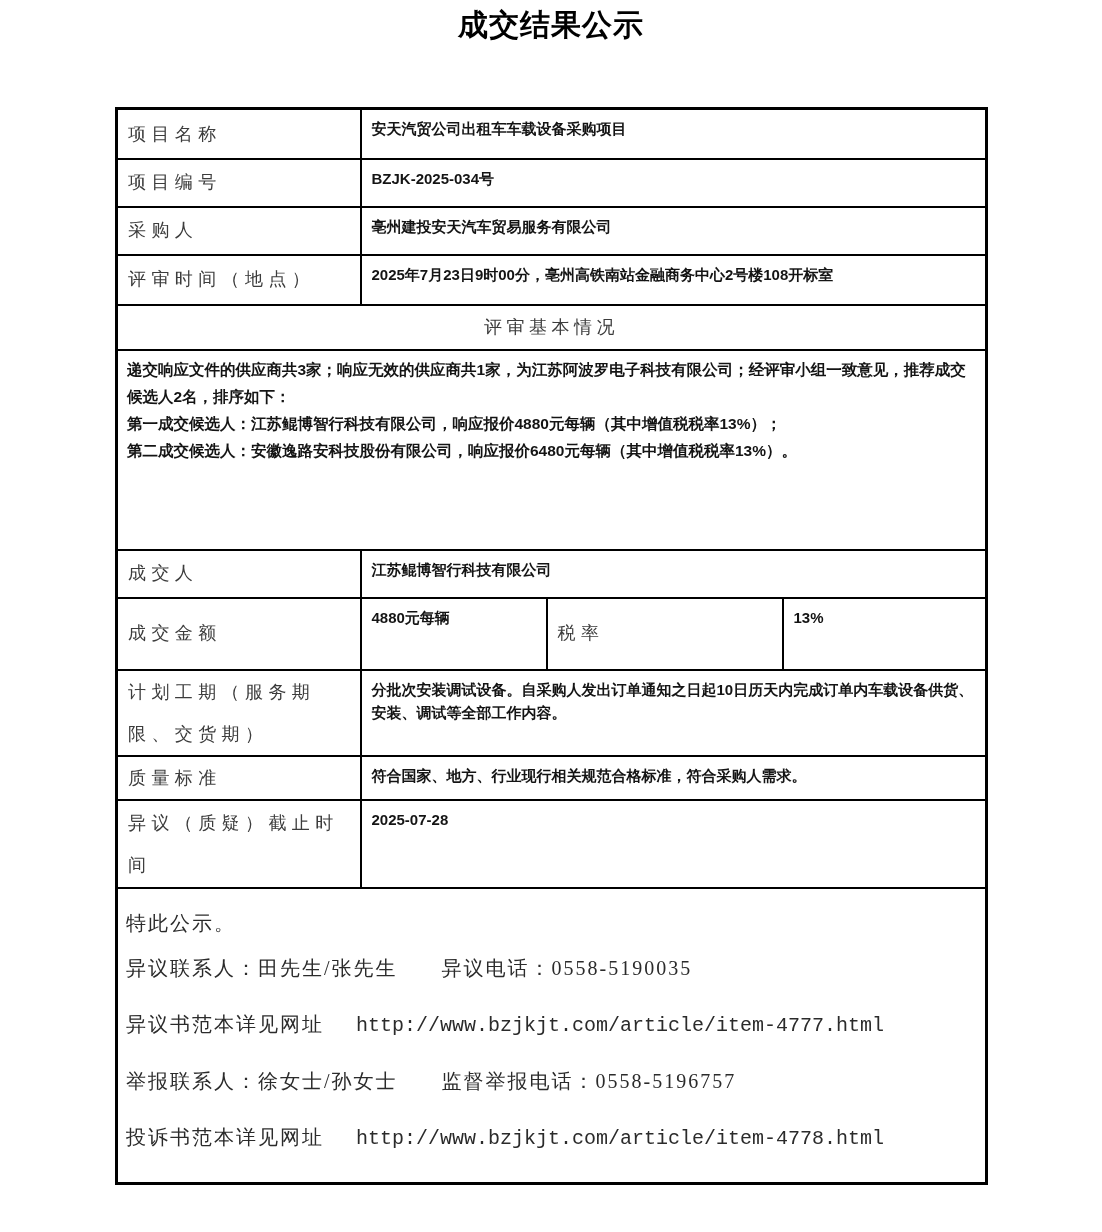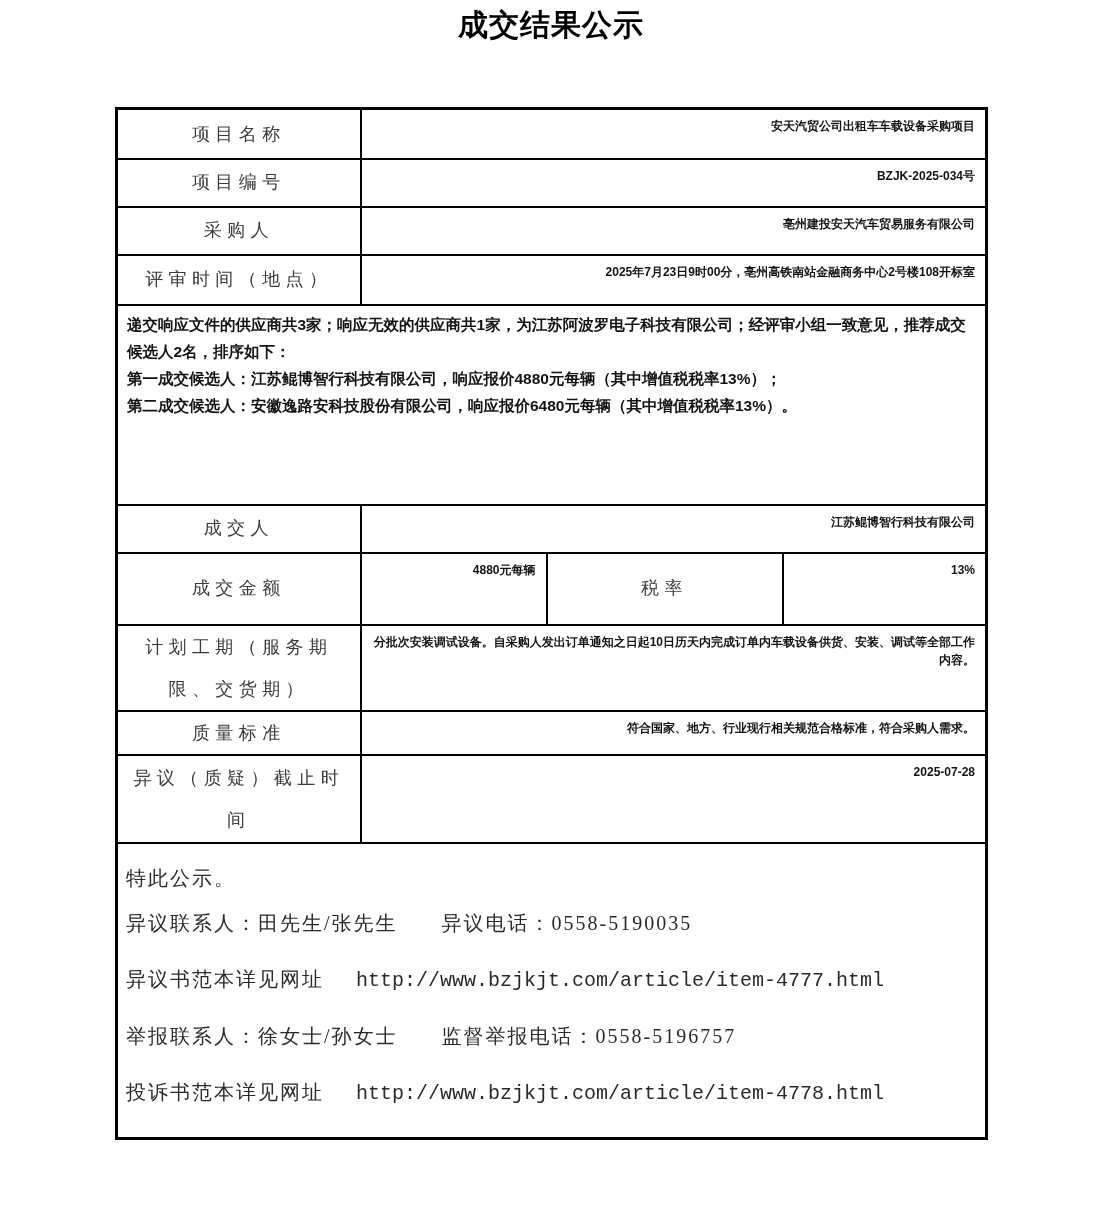--- a/index.html
+++ b/index.html
@@ -18,28 +18,28 @@
     border-collapse:collapse;table-layout:fixed;
     border:3px solid #000;
   }
   .doc-table td{
     border:2px solid #000;
     overflow:hidden;
   }
   td.label-cell{
     font-family:"Liberation Serif","DejaVu Serif",serif;
     font-size:18px;color:#3c3c3c;
-    text-align:center;vertical-align:middle;
+    text-align:left;vertical-align:middle;
     letter-spacing:0.3em;line-height:2.35;
     padding:0 10px;
   }
   td.value-cell{
     font-family:"Liberation Sans","DejaVu Sans",sans-serif;
-    font-size:12px;font-weight:600;color:#141414;
-    text-align:right;vertical-align:top;
+    font-size:15px;font-weight:600;color:#141414;
+    text-align:left;vertical-align:top;
     padding:7px 10px;line-height:1.55;
   }
   td.section-cell{
     font-family:"Liberation Serif","DejaVu Serif",serif;
     font-size:18px;color:#3c3c3c;text-align:center;vertical-align:middle;
     letter-spacing:0.25em;
   }
   td.review-cell{
     font-family:"Liberation Sans","DejaVu Sans",sans-serif;
     font-size:15.5px;font-weight:600;color:#141414;
@@ -87,20 +87,23 @@
   <tr style="height:48px">
     <td class="label-cell">采购人</td>
     <td class="value-cell" colspan="3">亳州建投安天汽车贸易服务有限公司</td>
   </tr>
 
   <tr style="height:50px">
     <td class="label-cell">评审时间（地点）</td>
     <td class="value-cell" colspan="3">2025年7月23日9时00分，亳州高铁南站金融商务中心2号楼108开标室</td>
   </tr>
 
+  <tr style="height:45px">
+    <td class="section-cell" colspan="4">评审基本情况</td>
+  </tr>
 
   <tr style="height:200px">
     <td class="review-cell" colspan="4">
       <div>递交响应文件的供应商共3家；响应无效的供应商共1家，为江苏阿波罗电子科技有限公司；经评审小组一致意见，推荐成交候选人2名，排序如下：</div>
       <div>第一成交候选人：江苏鲲博智行科技有限公司，响应报价4880元每辆（其中增值税税率13%）；</div>
       <div>第二成交候选人：安徽逸路安科技股份有限公司，响应报价6480元每辆（其中增值税税率13%）。</div>
     </td>
   </tr>
 
   <tr style="height:48px">

